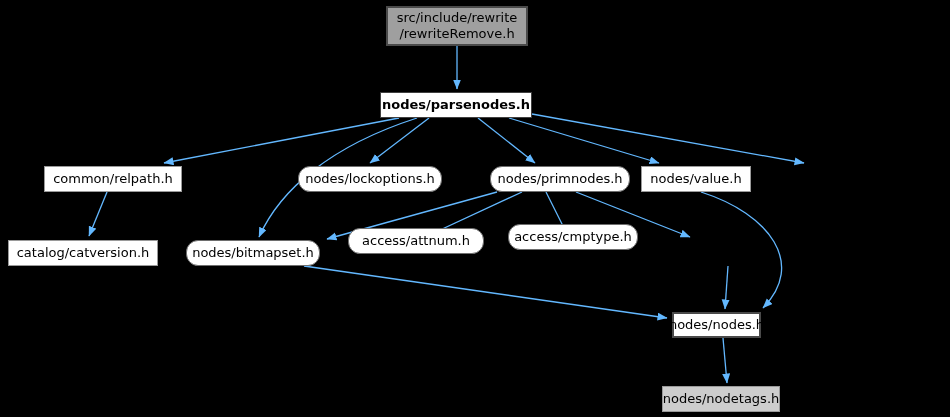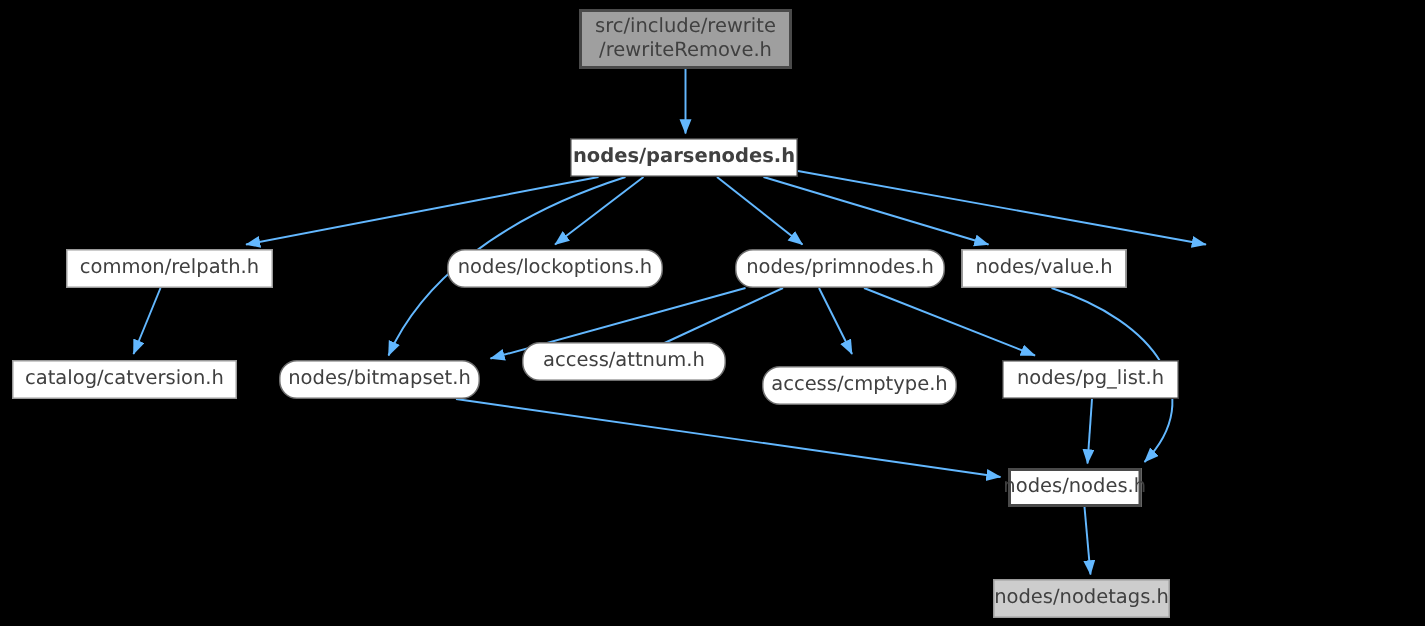--- a/index.html
+++ b/index.html
@@ -5,21 +5,21 @@
   html,body{margin:0;padding:0;}
   body{
     width:950px;height:417px;position:relative;
     background:#000;overflow:hidden;
     font-family:"DejaVu Sans","Liberation Sans",sans-serif;
   }
   #graph{position:absolute;left:0;top:0;width:950px;height:417px;}
   svg.edges{position:absolute;left:0;top:0;pointer-events:none;}
   .node{
     position:absolute;box-sizing:border-box;height:26px;
-    background:#ffffff;border:1px solid #8f8f8f;color:#404040;
+    background:#ffffff;border:1px solid #8f8f8f;color:#000000;
     font-size:13px;line-height:1.25;
     display:flex;align-items:center;justify-content:center;
     text-align:center;white-space:pre-line;cursor:pointer;
   }
   .node.dark{border-color:#404040;}
   .node.mid{border-color:#6e6e6e;border-radius:12px;}
   .node.light{border-color:#9a9a9a;}
   .node.root{
     height:40px;background:#9f9f9f;border:2px solid #4a4a4a;
     cursor:default;
@@ -61,18 +61,17 @@
   <div class="node root" style="left:386px;top:6px;width:142px;">src/include/rewrite
 /rewriteRemove.h</div>
   <div class="node dark" style="left:380px;top:92px;width:152px;font-weight:bold;">nodes/parsenodes.h</div>
   <div class="node light" style="left:44px;top:166px;width:138px;">common/relpath.h</div>
   <div class="node mid" style="left:298px;top:166px;width:144px;">nodes/lockoptions.h</div>
   <div class="node mid" style="left:470px;top:166px;width:140px;margin-left:20px;">nodes/primnodes.h</div>
   <div class="node light" style="left:641px;top:166px;width:110px;">nodes/value.h</div>
   <div class="node light" style="left:8px;top:240px;width:150px;">catalog/catversion.h</div>
   <div class="node mid" style="left:186px;top:240px;width:134px;">nodes/bitmapset.h</div>
   <div class="node mid" style="left:348px;top:228px;width:136px;">access/attnum.h</div>
-  <div class="node mid" style="left:508px;top:244px;width:130px;">access/cmptype.h</div>
-  <div class="node dark" style="left:668px;top:240px;width:118px;">nodes/pg_list.h</div>
+  <div class="node mid" style="left:508px;top:224px;width:130px;">access/cmptype.h</div>
   <div class="node thick" style="left:672px;top:312px;width:89px;">nodes/nodes.h</div>
   <div class="node grayleaf" style="left:662px;top:386px;width:118px;">nodes/nodetags.h</div>
 
 </div>
 
 </body></html>

